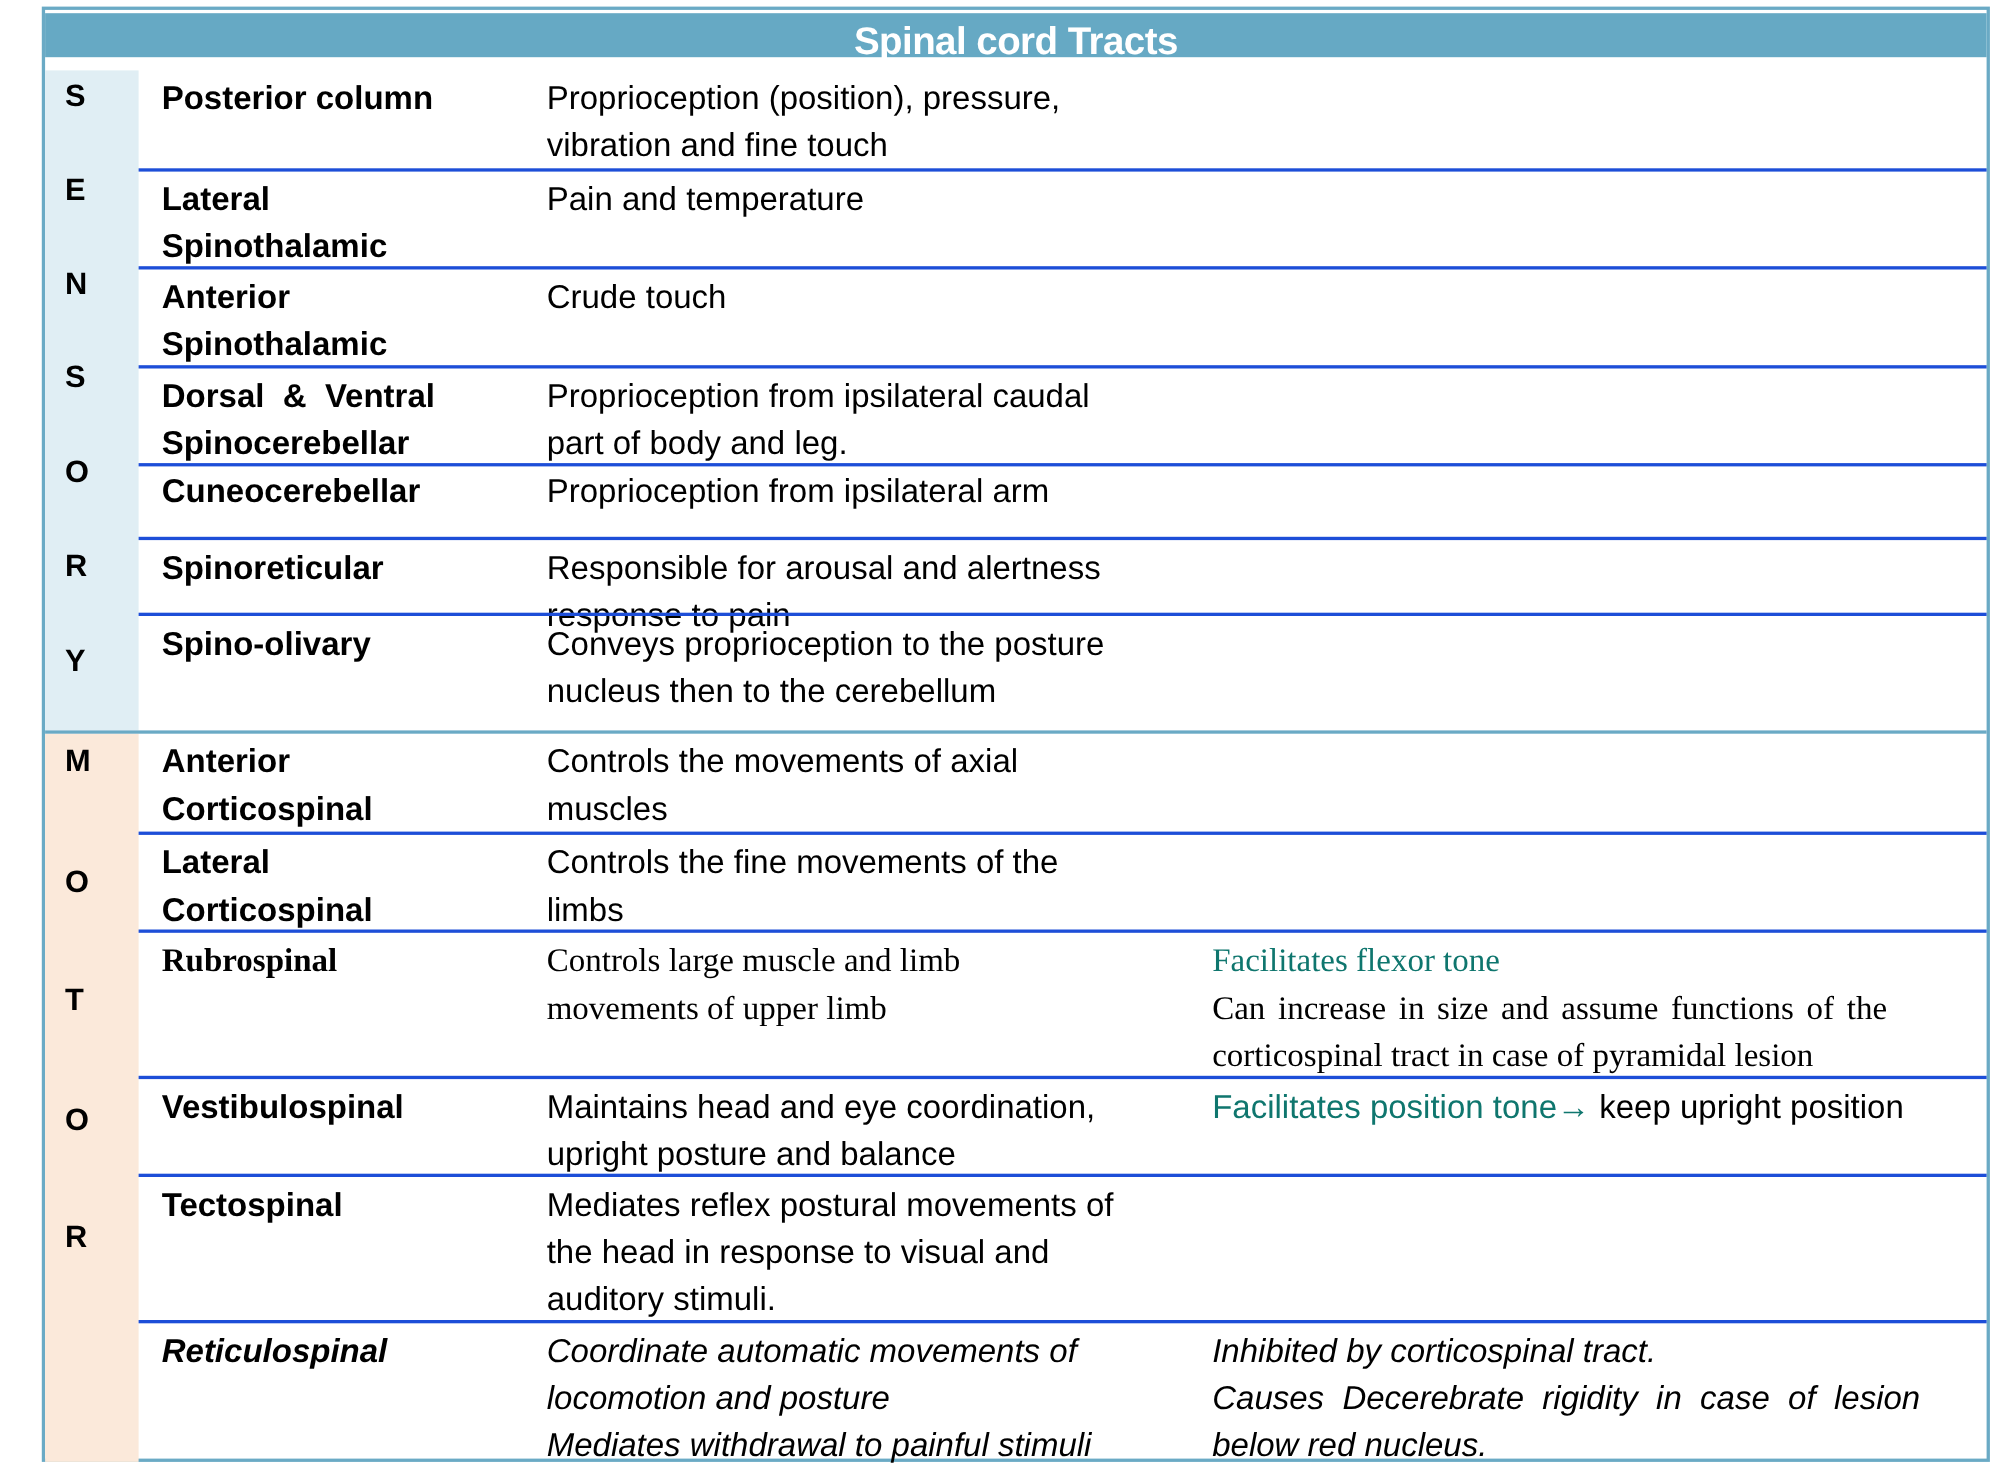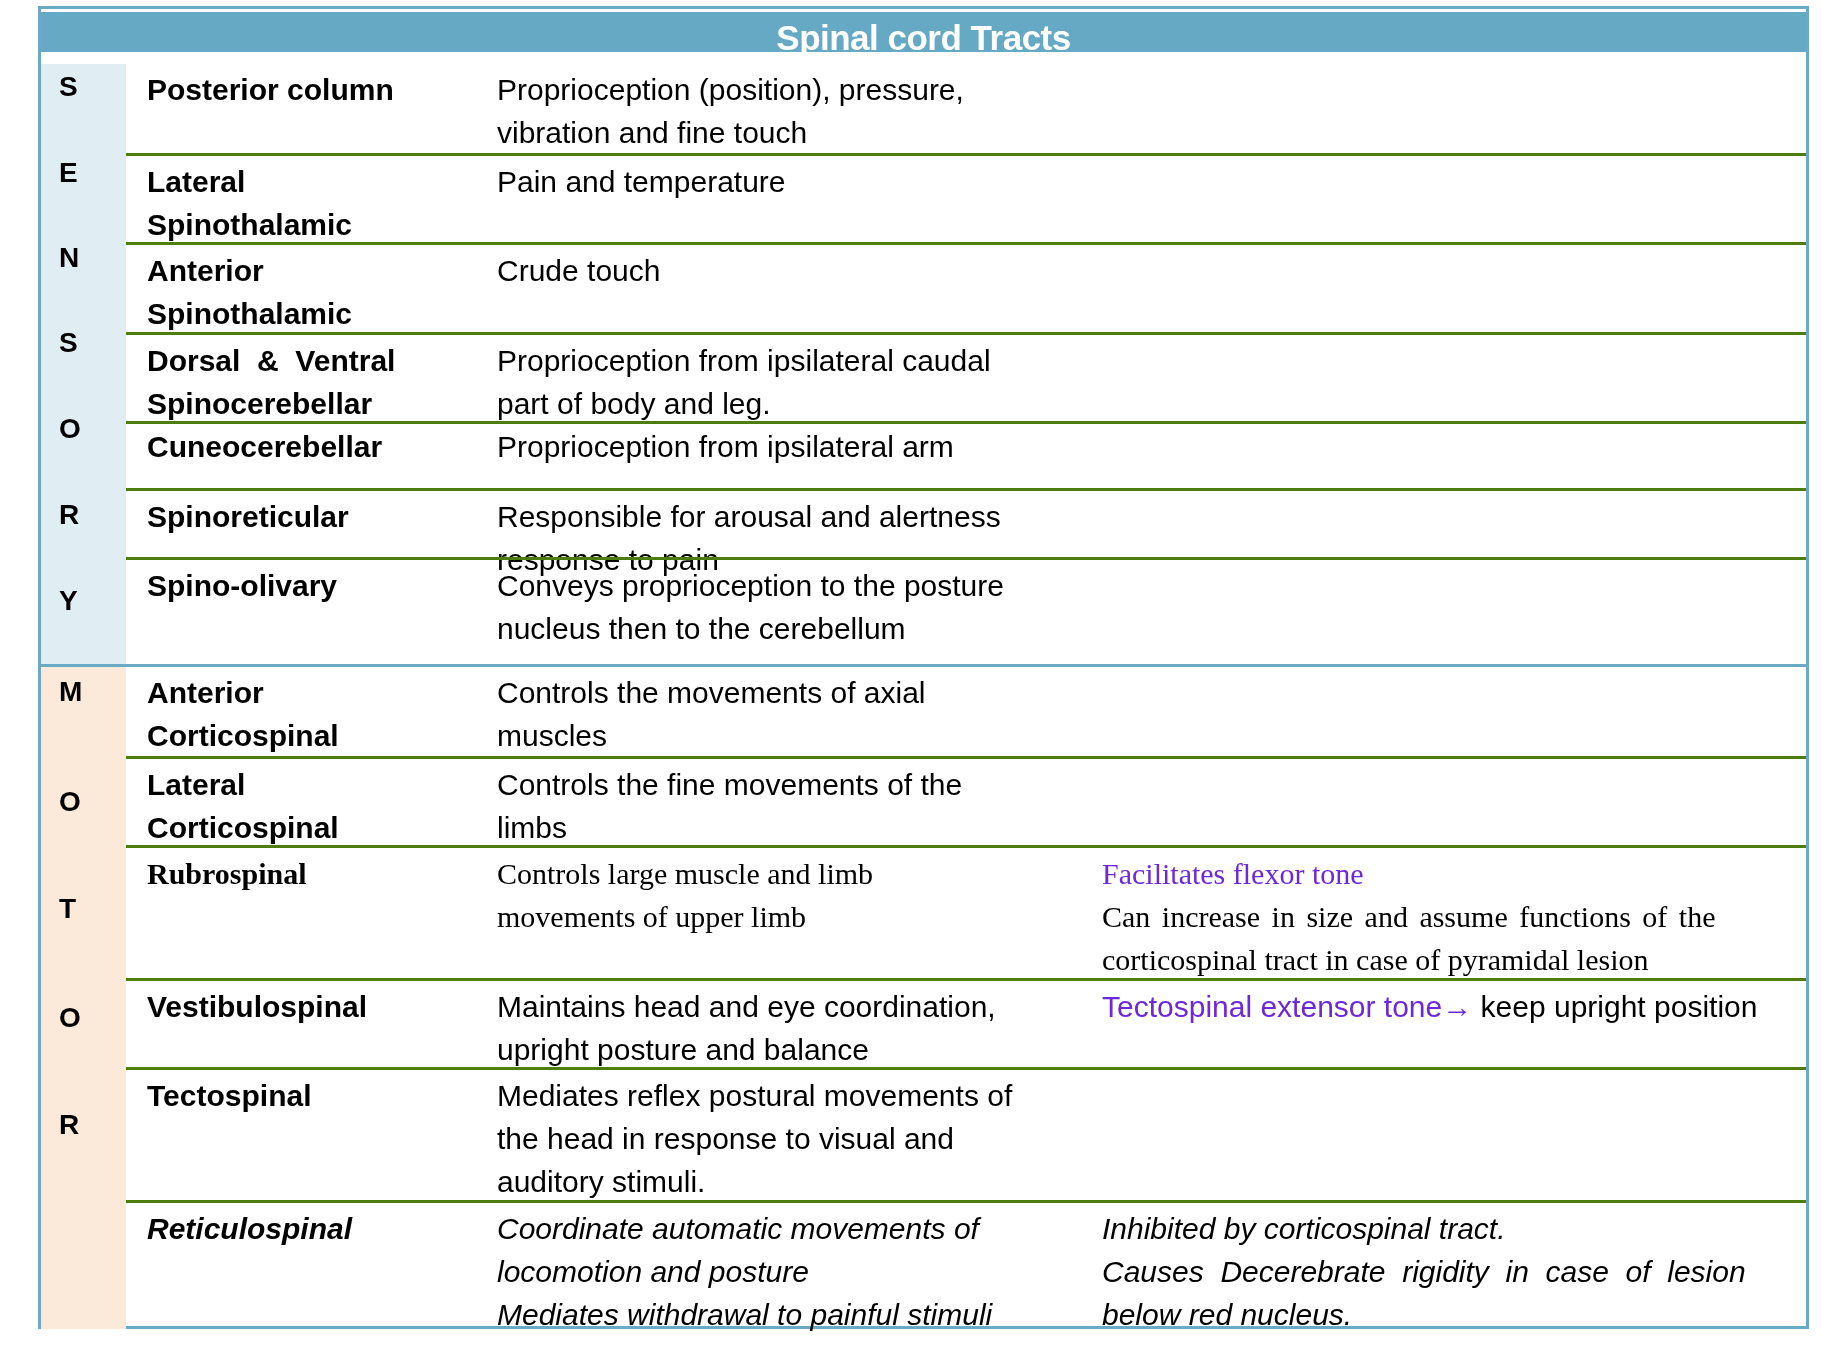--- a/index.html
+++ b/index.html
@@ -8,27 +8,27 @@
   .table { position:absolute; left:38px; top:6px; width:1771px; height:1323px;
            border:3px solid #6aaac5; box-sizing:border-box; }
   .header { position:absolute; left:0; top:3px; right:0; height:40px; background:#66a9c4;
             color:#fff; font-weight:bold; font-size:35px; text-align:center; line-height:52px;
             letter-spacing:-0.5px; }
   .section { position:absolute; left:0; width:85px; box-sizing:border-box; }
   .section.sensory { background:#e0eef4; }
   .section.motor { background:#fbe9da; }
   .letter { position:absolute; left:18px; font-weight:bold; font-size:28px; }
   .row { position:absolute; left:85px; right:0; box-sizing:border-box; }
-  .row.sep-top { border-top:3px solid #4d7c0f; }
+  .row.sep-top { border-top:3px solid #1d4ed8; }
   .section-split { position:absolute; left:0; right:0; height:3px; background:#6aaac5; }
   .cell { position:absolute; top:4px; font-size:30px; line-height:43px; }
   .c-name { left:21px; width:300px; font-weight:bold; }
   .c-func { left:371px; width:580px; }
   .c-notes { left:976px; width:700px; text-align:justify; }
-  .red { color:#6d28d9; }
+  .red { color:#0f766e; }
   .line { display:block; white-space:nowrap; overflow:hidden; }
 </style>
 </head>
 <body>
 
 <div class="table">
   <div class="header">Spinal cord Tracts</div>
 
   <div class="section sensory" style="top:55px;height:600px;"></div>
   <div class="section motor" style="top:658px;height:662px;"></div>
@@ -158,21 +158,21 @@
 
   <div class="row sep-top" style="top:969px;height:89px;">
     <div class="cell c-name">
         <span class="line">Vestibulospinal</span>
       </div>
     <div class="cell c-func">
       <span class="line">Maintains head and eye coordination,</span>
       <span class="line">upright posture and balance</span>
     </div>
     <div class="cell c-notes">
-      <span class="line"><span class="red">Tectospinal extensor tone→</span><span> keep upright position</span></span>
+      <span class="line"><span class="red">Facilitates position tone→</span><span> keep upright position</span></span>
     </div>
   </div>
 
   <div class="row sep-top" style="top:1058px;height:133px;">
     <div class="cell c-name">
         <span class="line">Tectospinal</span>
       </div>
     <div class="cell c-func">
       <span class="line">Mediates reflex postural movements of</span>
       <span class="line">the head in response to visual and</span>

